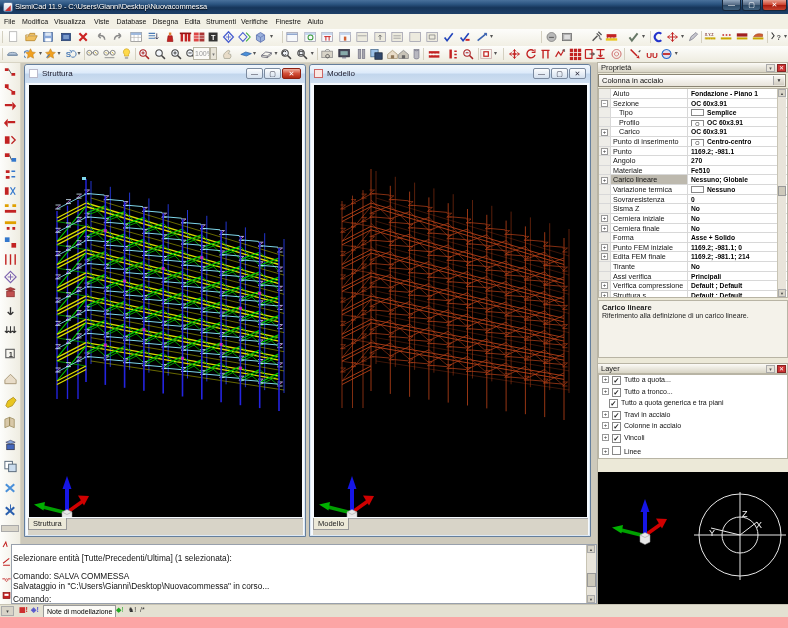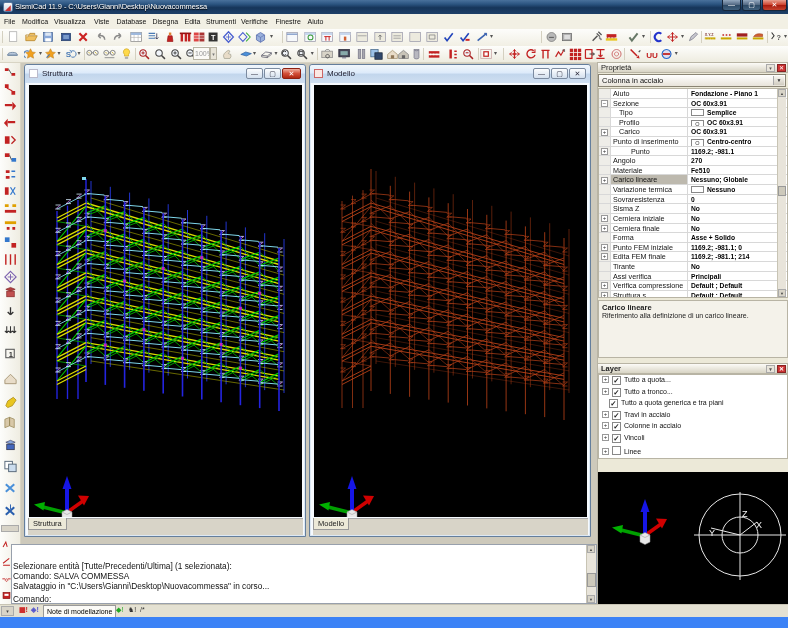--- a/index.html
+++ b/index.html
@@ -1,15 +1,15 @@
 <!DOCTYPE html>
 <html><head><meta charset="utf-8"><style>
 * { margin:0; padding:0; box-sizing:border-box; }
 html,body { width:788px; height:628px; overflow:hidden; font-family:"Liberation Sans",sans-serif; }
-#app { position:relative; width:788px; height:628px; background:#3b82f6; }
+#app { position:relative; width:788px; height:628px; background:#fca5a5; }
 .abs { position:absolute; }
 #title { left:0; top:0; width:788px; height:14px; letter-spacing:-0.1px;
   background:linear-gradient(#49719c 0%, #2b5480 30%, #16355a 55%, #1d3f67 100%);
   color:#fff; font-size:7.5px; line-height:14px; }
 #title .tlogo { position:absolute; left:3px; top:2px; width:10px; height:10px;
   background:linear-gradient(#fafafa,#c8d4e4); border:1px solid #5a7aa0; border-radius:2px;
   font-size:7px; color:#c33; text-align:center; line-height:9px; font-weight:bold;}
 #title .ttext { position:absolute; left:15px; top:0; text-shadow:0 1px 1px #000;}
 .wbtn { position:absolute; top:0; height:11px; border:1px solid #16263a; border-top:none;
   background:linear-gradient(#93a8bf 0%,#566c86 45%,#2d4a66 55%,#41617e 100%); color:#fff;
@@ -2048,21 +2048,21 @@
       </div>
       <div class="pgrow">
         <div class="pgexpcol"></div>
         <div class="pgname" style="padding-left:2px">Punto di inserimento</div>
         <div class="pgval"><span class="pgoc">O</span><b>Centro-centro</b></div>
       </div>
       <div class="pgrow">
         <div class="pgexpcol">
           <span class="pgexp">+</span>
         </div>
-        <div class="pgname" style="padding-left:20px">Punto</div>
+        <div class="pgname" style="padding-left:2px">Punto</div>
         <div class="pgval"><b>1169.2; -981.1</b></div>
       </div>
       <div class="pgrow">
         <div class="pgexpcol"></div>
         <div class="pgname" style="padding-left:2px">Angolo</div>
         <div class="pgval"><b>270</b></div>
       </div>
       <div class="pgrow">
         <div class="pgexpcol"></div>
         <div class="pgname" style="padding-left:2px">Materiale</div>
@@ -2147,21 +2147,21 @@
         <div class="pgname" style="padding-left:2px">Struttura s</div>
         <div class="pgval"><b>Default ; Default</b></div>
       </div>
       <div id="pgsb">
         <div class="sbu">▲</div>
         <div class="sbt"></div>
         <div class="sbd">▼</div>
       </div>
     </div>
 <div id="pdesc" class="abs"><b>Carico lineare</b>Riferimento alla definizione di un carico lineare.</div>
-<div class="phdr" style="top:363px;font-weight:bold;">Layer<span class="pp">▾</span><span class="px">✕</span></div>
+<div class="phdr" style="top:363px;">Layer<span class="pp">▾</span><span class="px">✕</span></div>
 <div id="laypanel" class="abs">
       <div class="trrow"><span class="trplus">+</span><span class="trchk">✓</span><span class="trlbl">Tutto a quota...</span></div>
       <div class="trrow"><span class="trplus">+</span><span class="trchk">✓</span><span class="trlbl">Tutto a tronco...</span></div>
       <div class="trrow"><span class="trplus" style="visibility:hidden;width:4px">+</span><span class="trchk">✓</span><span class="trlbl">Tutto a quota generica e tra piani</span></div>
       <div class="trrow"><span class="trplus">+</span><span class="trchk">✓</span><span class="trlbl">Travi in acciaio</span></div>
       <div class="trrow"><span class="trplus">+</span><span class="trchk">✓</span><span class="trlbl">Colonne in acciaio</span></div>
       <div class="trrow"><span class="trplus">+</span><span class="trchk">✓</span><span class="trlbl">Vincoli</span></div>
       <div class="trrow"><span class="trplus">+</span><span class="trchk"></span><span class="trlbl">Linee</span></div>
     </div>
 <div id="pvcanvas" class="abs">
@@ -2183,21 +2183,21 @@
       <circle cx="142" cy="63" r="18"></circle>
       <path d="M96 63 H188 M142 20 V108"></path>
       <path d="M142 63 L159 50 M142 63 L113 56"></path>
     </g>
     <text x="144" y="45" fill="#f8f8f8" font-size="9" style="font-family:'Liberation Sans',sans-serif">Z</text>
     <text x="158" y="56" fill="#f8f8f8" font-size="9" style="font-family:'Liberation Sans',sans-serif">X</text>
     <text x="111" y="64" fill="#f8f8f8" font-size="9" style="font-family:'Liberation Sans',sans-serif">Y</text>
   </svg>
 </div>
 <div id="cmdarea" class="abs">
-  <div class="cmdline" style="top:16px">Selezionare entità [Tutte/Precedenti/Ultima] (1 selezionata):</div>
+  <div class="cmdline" style="top:8px">Selezionare entità [Tutte/Precedenti/Ultima] (1 selezionata):</div>
   <div class="cmdline" style="top:26px">Comando: SALVA COMMESSA</div>
   <div class="cmdline" style="top:36px">Salvataggio in "C:\Users\Gianni\Desktop\Nuovacommessa" in corso...</div>
   <div class="cmdline" style="top:49px">Comando:</div>
   <div id="cmdsb">
         <div class="sbu">▲</div>
         <div class="sbt"></div>
         <div class="sbd">▼</div>
       </div>
 </div>
 <div id="tabstrip" class="abs">

